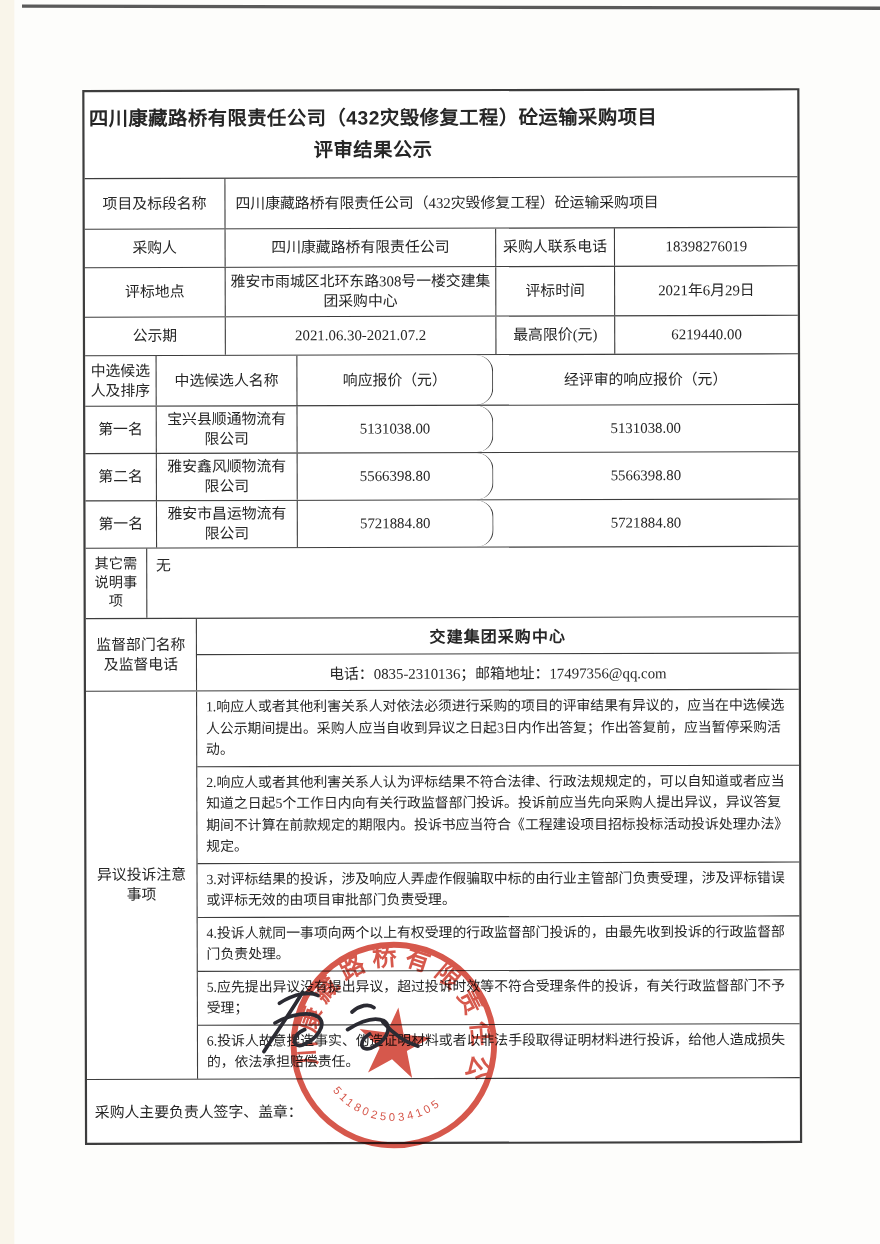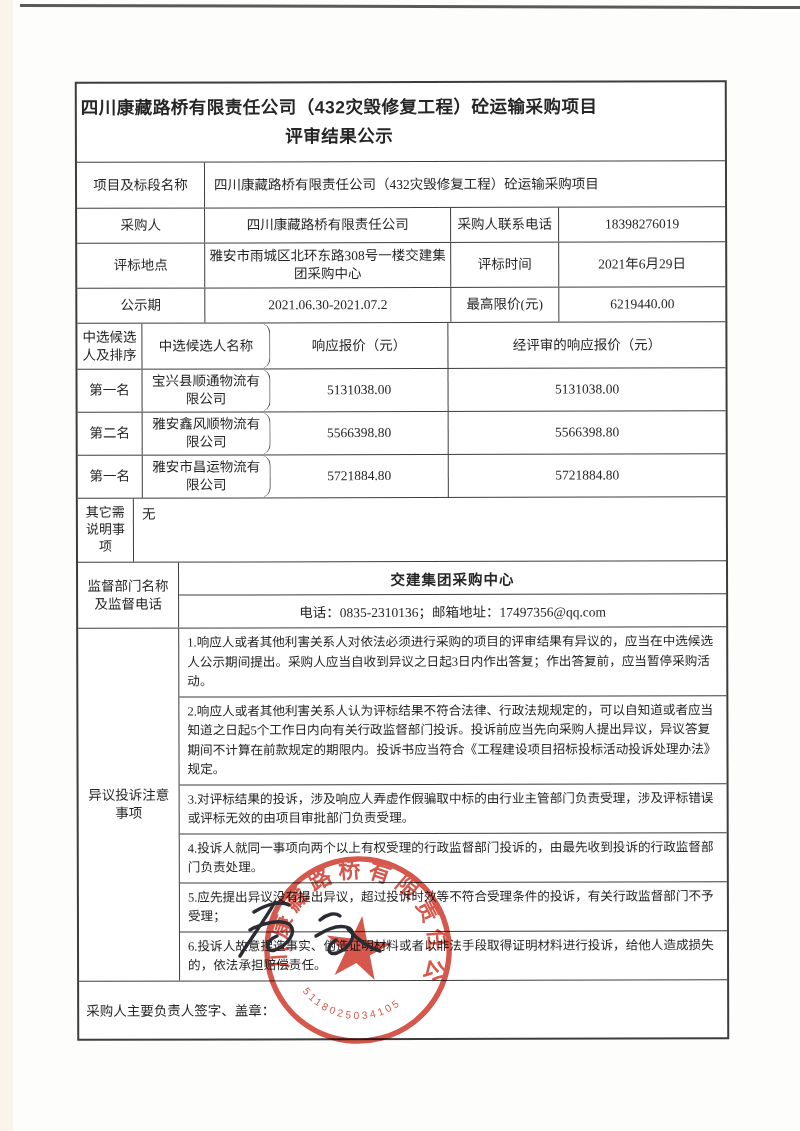--- a/index.html
+++ b/index.html
@@ -37,21 +37,21 @@
   .title-cell {
     height: 78px; flex-direction: column; font-weight: bold;
     font-size: 17.5px; letter-spacing: .5px; line-height: 1.65;
     font-family: "Liberation Sans", "DejaVu Sans", sans-serif;
   }
   
   .iA { width: 128px; } .iB { width: 246px; } .iC { width: 108px; } .iD { flex: 1; }
   .h46 { height: 46px; } .h35 { height: 35px; } .h45 { height: 45px; }
   .left-pad { justify-content: flex-start; text-align: left; padding-left: 9px; }
   
-  .cA { width: 65px; } .cB { width: 128px; border-radius: 10px; } .cC { width: 178px; } .cD { flex: 1; }
+  .cA { width: 65px; } .cB { width: 128px; } .cC { width: 178px; border-radius: 15px; } .cD { flex: 1; }
   .hdr { height: 46px; }
   .cand { height: 43px; }
   
   .oA { width: 56px; font-size: 13px; }
   .h64 { height: 64px; }
   .top-left { align-items: flex-start; justify-content: flex-start; text-align: left; padding: 7px 8px; }
   .sA { width: 101px; }
   .sup-content { flex: 1; display: flex; flex-direction: column; }
   .sup-name {
     height: 33px; border-bottom: 1.5px solid #3d3d3d;

